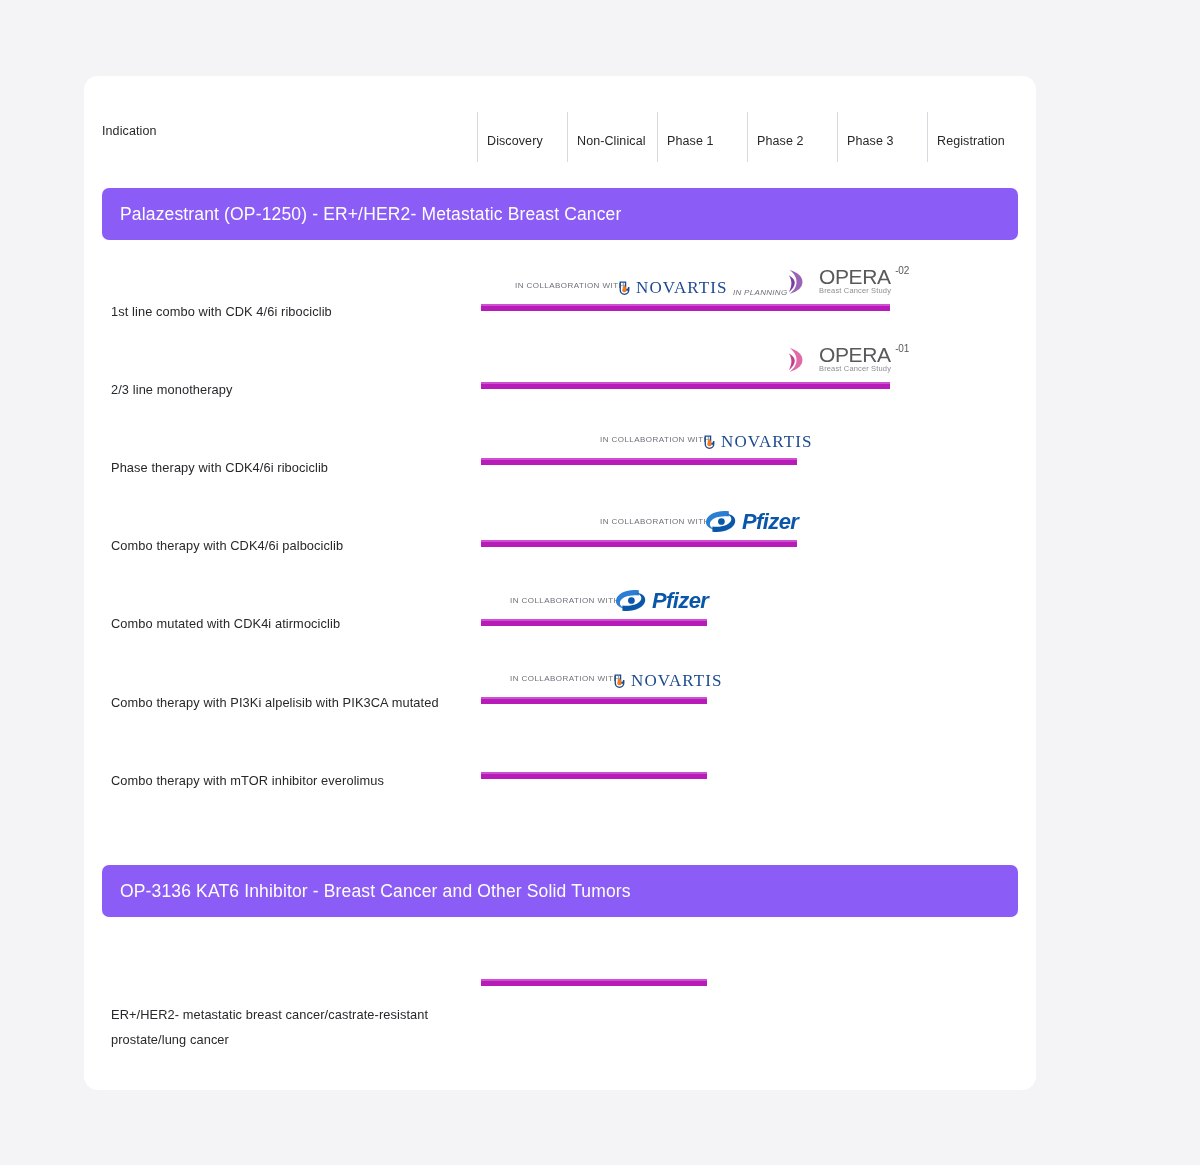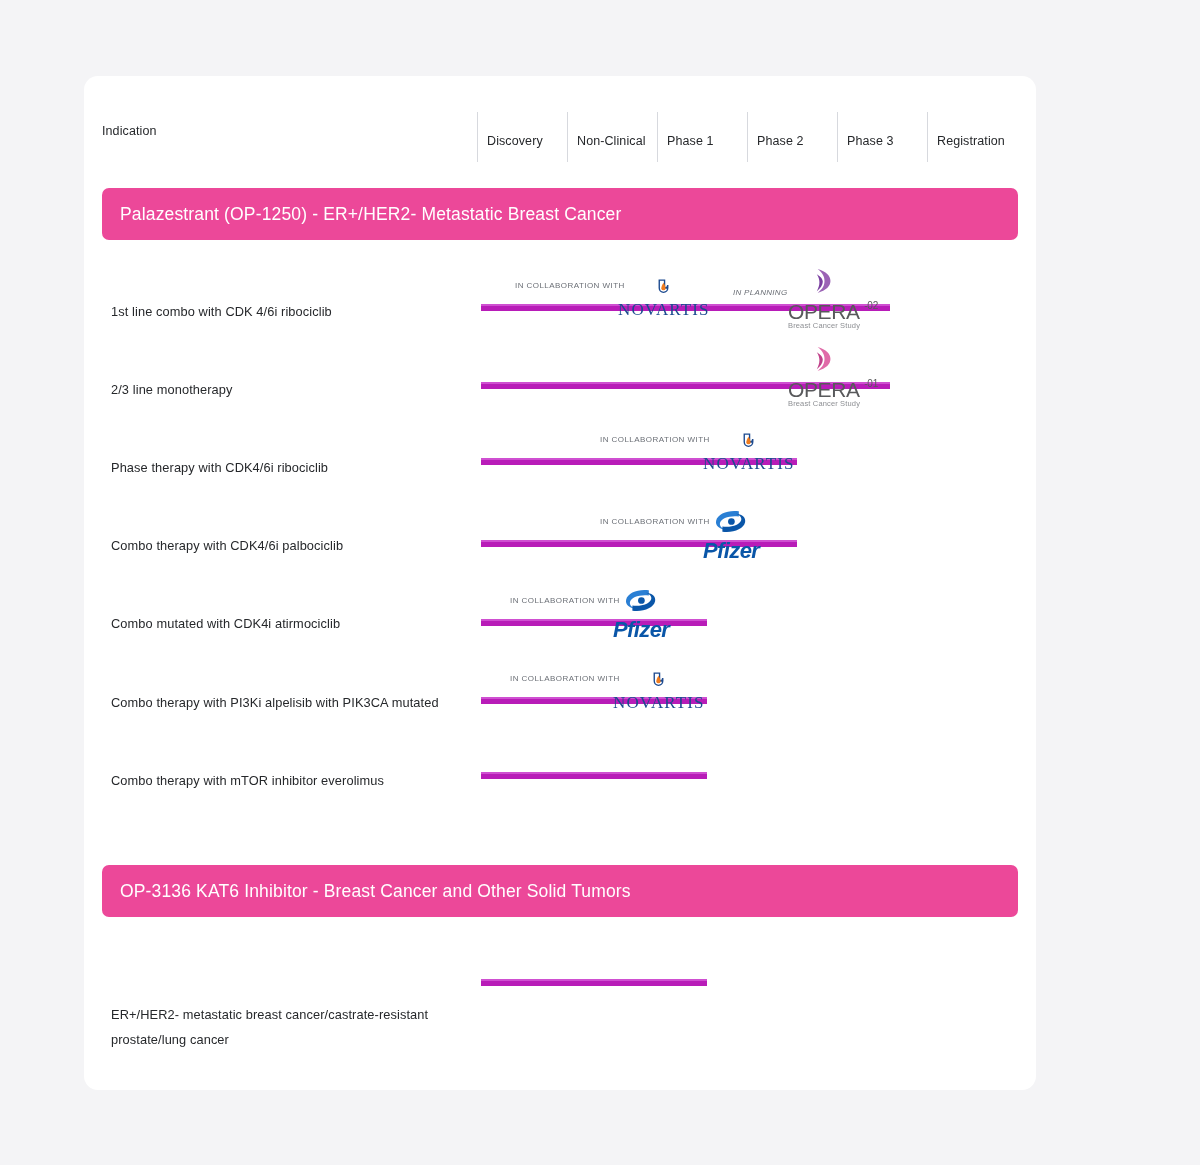--- a/index.html
+++ b/index.html
@@ -30,21 +30,21 @@
     text-decoration:underline;
   }
   .hdr-cell span {
     position:absolute; top:22px; left:9px;
     font-size:12.5px; color:#26282b; white-space:nowrap; letter-spacing:.1px;
   }
 
   
   .banner {
     position:absolute; left:18px; width:916px; height:52px;
-    background:#ec4899;
+    background:#8b5cf6;
     border-radius:7px;
   }
   .banner span {
     position:absolute; left:18px; top:50%; transform:translateY(-50%);
     color:#ffffff; font-size:17.5px; letter-spacing:.15px; white-space:nowrap;
   }
 
   
   .row { position:absolute; left:0; width:952px; }
   .row-label {
@@ -63,38 +63,38 @@
 
   
   .collab {
     position:absolute;
     font-size:8px; color:#6b6f76;
     letter-spacing:.45px; white-space:nowrap;
   }
   .collab.planning { font-style:italic; letter-spacing:.3px; }
 
   
-  .logo { position:absolute; white-space:nowrap;flex-direction:column; }
+  .logo { position:absolute; white-space:nowrap; }
 
   .novartis { display:flex; align-items:center; gap:5px; }
   .novartis .mark { width:13px; height:17px; display:block; }
   .novartis .word {
     font-family:"Liberation Serif", serif;
     font-size:17px; color:#1c4a8f; letter-spacing:1.1px;
   }
 
   .pfizer { display:flex; align-items:center; gap:3px; }
   .pfizer .mark { width:36px; height:27px; display:block; }
   .pfizer .word {
     font-family:"Liberation Sans", sans-serif;
     font-style:italic; font-weight:bold;
     font-size:22px; color:#0a56a8; letter-spacing:-.6px;
   }
 
-  .opera { display:flex; align-items:center; gap:8px; }
+  .opera { display:flex; align-items:center; gap:14px; }
   .opera .mark { width:17px; height:26px; display:block; margin-top:1px; }
   .opera .txt { position:relative; }
   .opera .word {
     font-size:21px; color:#58595b; letter-spacing:-.4px; line-height:20px;
     display:block;
   }
   .opera .sup {
     position:absolute; right:-18px; top:-2px;
     font-size:10px; color:#58595b; letter-spacing:-.2px;
   }

